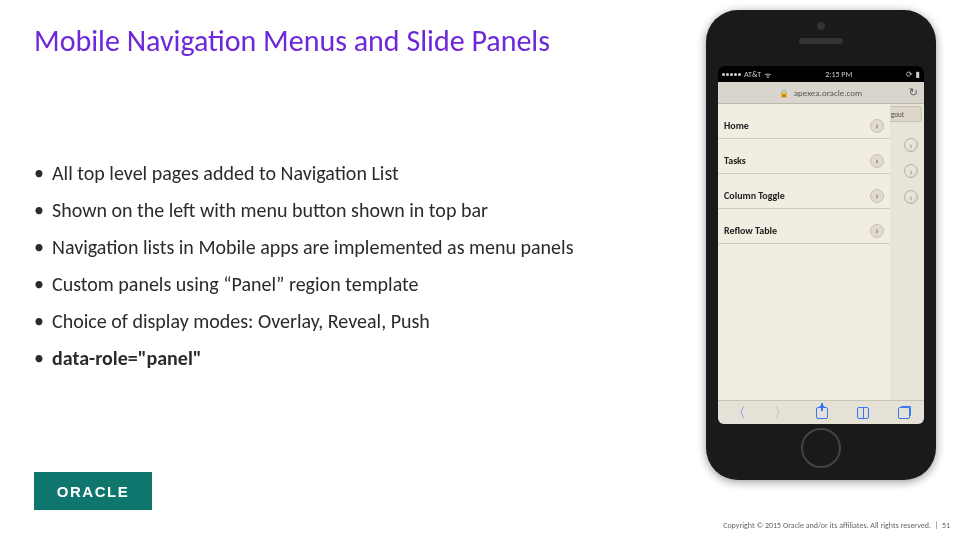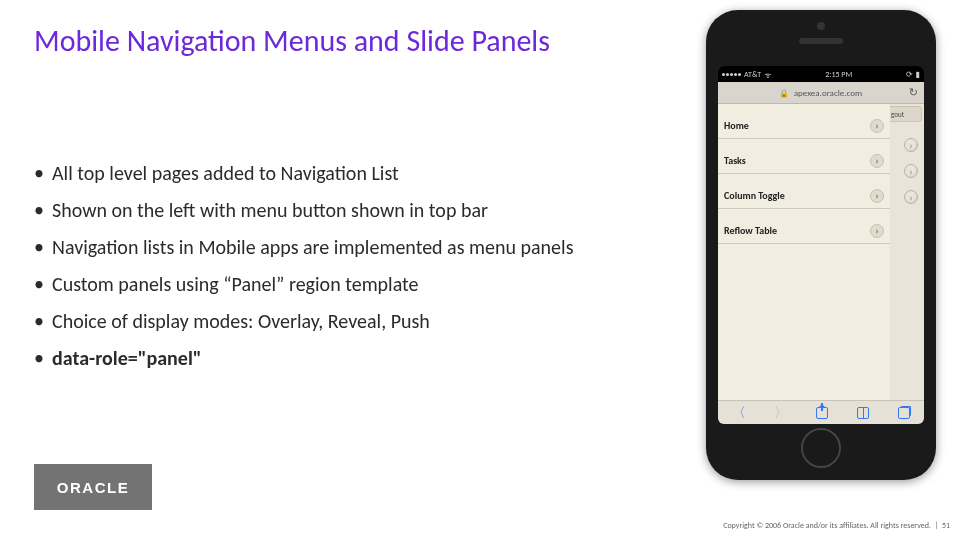--- a/index.html
+++ b/index.html
@@ -41,22 +41,22 @@
     color: #2b2b2b;
   }
   .bold { font-weight: 700; }
 
   
   .logo {
     position: absolute;
     left: 34px;
     bottom: 30px;
     width: 118px;
-    height: 46px;
-    background: #737373;
+    height: 38px;
+    background: #0f766e;
     display: flex;
     align-items: center;
     justify-content: center;
   }
   .logo-text {
     color: #fff;
     font-weight: 700;
     font-size: 15px;
     letter-spacing: 1.5px;
     font-family: Arial, sans-serif;
@@ -264,21 +264,21 @@
     <li><span>Custom panels using “Panel” region template</span></li>
     <li><span>Choice of display modes: Overlay, Reveal, Push</span></li>
     <li><span class="bold">data-role="panel"</span></li>
   </ul>
 
   <div class="logo">
     <span class="logo-text">ORACLE</span>
   </div>
 
   <div class="footer">
-    <span>Copyright © 2006 Oracle and/or its affiliates. All rights reserved.</span>
+    <span>Copyright © 2015 Oracle and/or its affiliates. All rights reserved.</span>
     &nbsp;|&nbsp;
     <span>51</span>
   </div>
 
   <div class="phone">
     <div class="cam"></div>
     <div class="screen">
 
       <div class="statusbar">
         <div class="sb-left">

